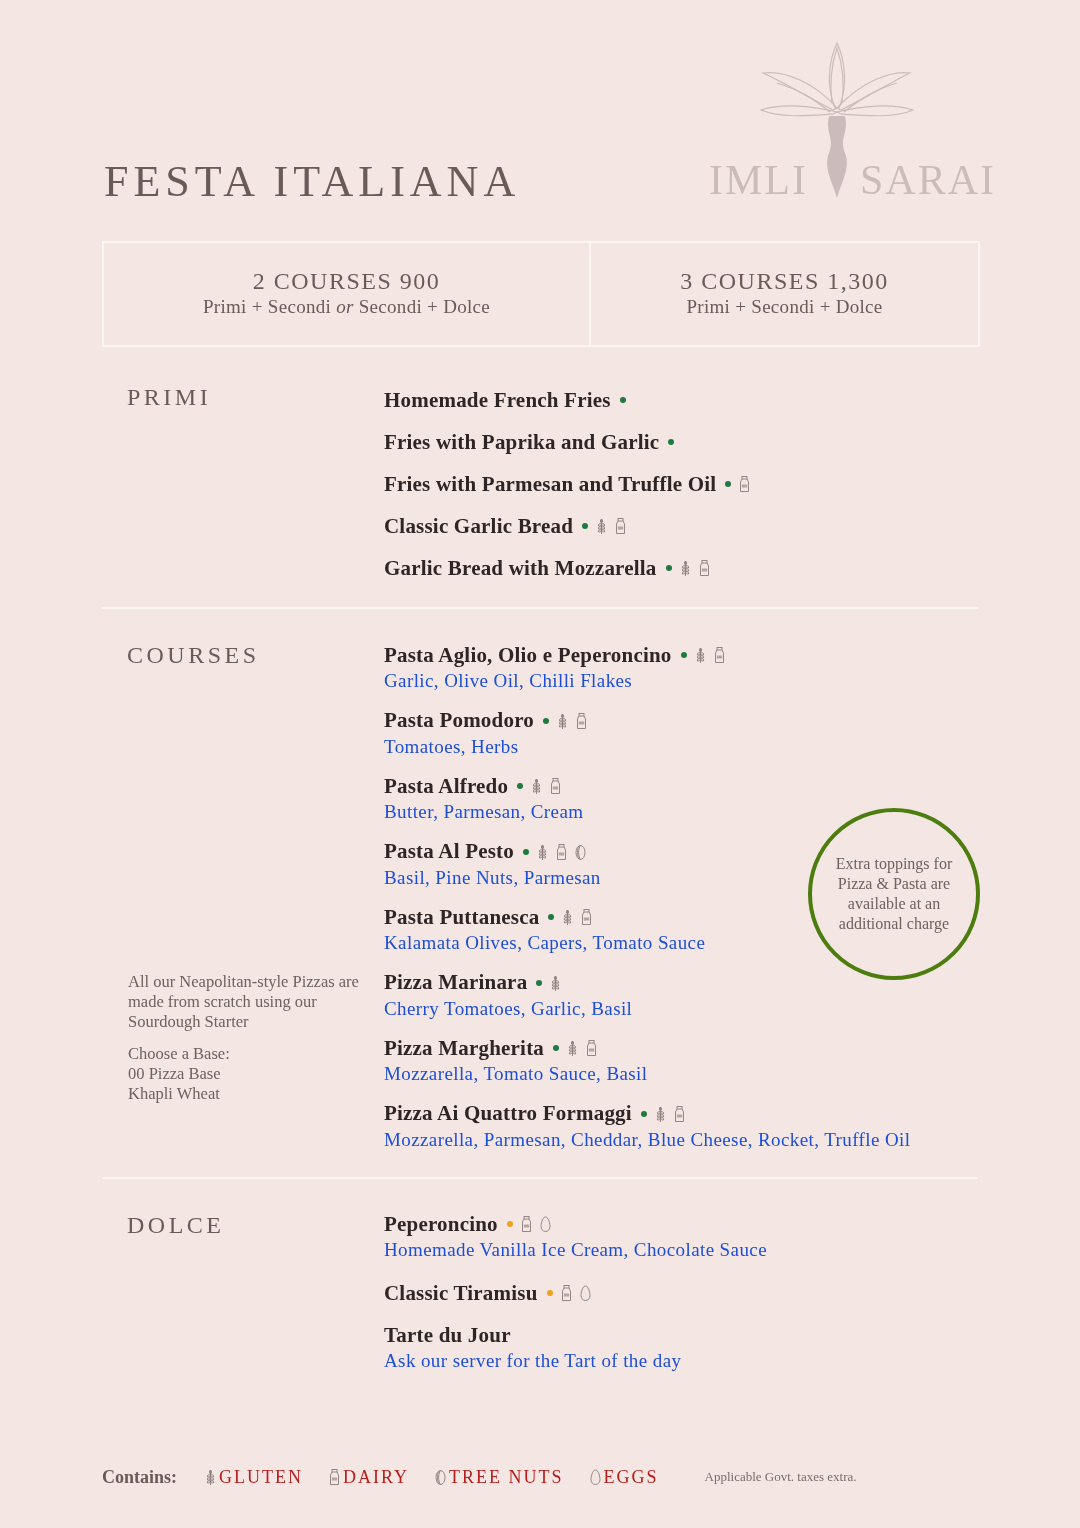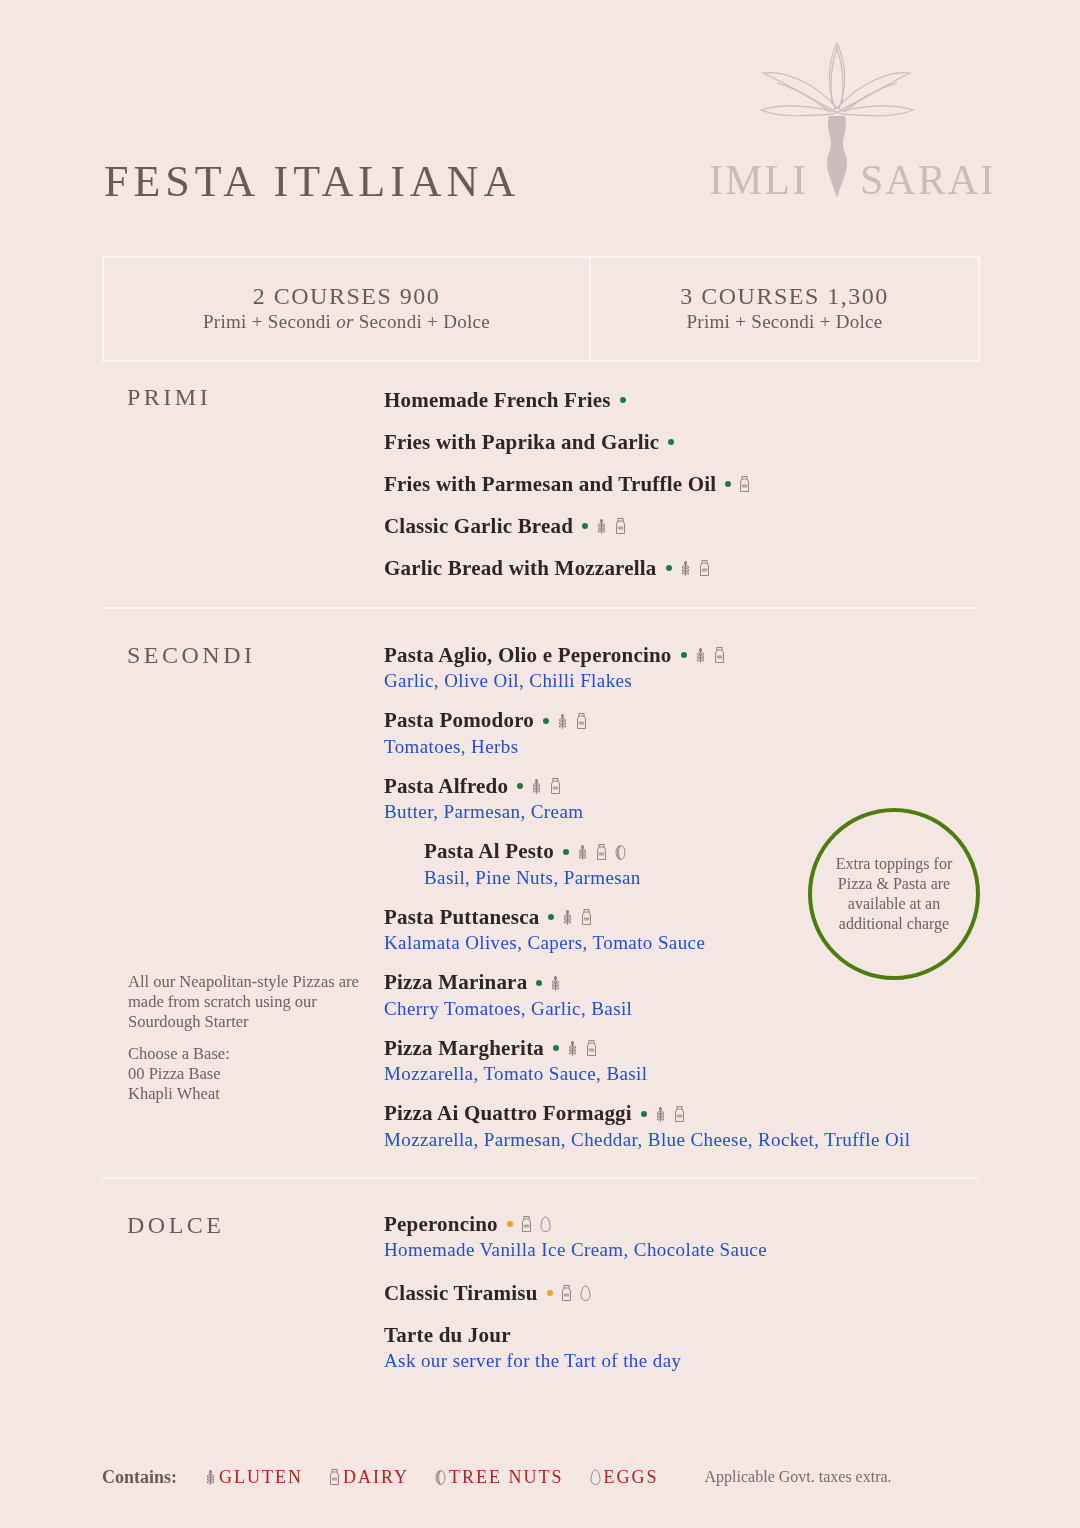--- a/index.html
+++ b/index.html
@@ -5,21 +5,21 @@
   * { box-sizing: border-box; margin: 0; padding: 0; }
   html, body { width: 1080px; height: 1528px; background: #f4e6e3; overflow: hidden; }
   body { position: relative; font-family: "Liberation Serif", "DejaVu Serif", serif; color: #2e2626; }
 
   .title { position: absolute; left: 104px; top: 156px; font-size: 44px; letter-spacing: 5px; color: #6a5a5a; font-weight: normal; }
 
   .logo { position: absolute; left: 705px; top: 38px; width: 280px; height: 170px; }
   .logo-text-left { position: absolute; left: 4px; top: 118px; font-size: 42px; color: #cbbcbb; letter-spacing: 2px; }
   .logo-text-right { position: absolute; left: 155px; top: 118px; font-size: 42px; color: #cbbcbb; letter-spacing: 2px; }
 
-  .courses { position: absolute; left: 102px; top: 256px; width: 878px; height: 106px; border: 2px solid #fbf5f4; display: flex; }
+  .courses { position: absolute; left: 102px; top: 241px; width: 878px; height: 106px; border: 2px solid #fbf5f4; display: flex; }
   .course { flex: 1; text-align: center; padding-top: 24px; color: #6a5a5a; }
   .course.left { flex: 0 0 487px; border-right: 2px solid #fbf5f4; }
   .course-head { font-size: 24px; letter-spacing: 1.5px; line-height: 28px; }
   .course-sub { font-size: 19px; line-height: 24px; letter-spacing: 0.3px; }
   .course-sub i { font-style: italic; }
 
   .section-label { position: absolute; left: 127px; font-size: 24px; letter-spacing: 3.5px; color: #6a5a5a; }
   .divider { position: absolute; left: 102px; width: 876px; height: 2px; background: #fbf5f4; }
 
   .items { position: absolute; left: 384px; }
@@ -36,21 +36,21 @@
   .note-left { position: absolute; left: 128px; top: 972px; font-size: 16.5px; line-height: 20px; color: #6d6262; width: 240px; }
   .note-left p + p { margin-top: 12px; }
 
   .circle { position: absolute; left: 808px; top: 808px; width: 172px; height: 172px; border: 4px solid #4d7c0f; border-radius: 50%; display: flex; align-items: center; justify-content: center; text-align: center; }
   .circle span { font-size: 16px; line-height: 20px; color: #6d6262; width: 140px; }
 
   .footer { position: absolute; left: 102px; top: 1464px; display: flex; align-items: center; height: 26px; }
   .footer-contains { font-size: 18px; font-weight: bold; color: #6a5a5a; margin-right: 28px; }
   .legend { display: flex; align-items: center; margin-right: 26px; }
   .legend-label { font-size: 18px; letter-spacing: 2px; color: #b91c1c; margin-left: 3px; }
-  .footer-tax { font-size: 16px; color: #7a6c6c; margin-left: 20px; }
+  .footer-tax { font-size: 13px; color: #7a6c6c; margin-left: 20px; }
 </style>
 </head>
 <body>
 
 <h1 class="title">FESTA ITALIANA</h1>
 
 <div class="logo">
   <svg width="280" height="170" viewBox="0 0 280 170" style="position:absolute;left:0;top:0;">
     <g fill="none" stroke="#cbbcbb" stroke-width="1.2">
       <path d="M130 70 C120 45,125 20,132 5 C139 20,144 45,134 70 Z"></path>
@@ -163,21 +163,21 @@
               <rect x="2.8" y="9.5" width="5.4" height="3" fill="#8a7c7c" stroke="none" opacity="0.6"></rect>
             </g>
           </svg>
         </span>
       </div>
     </div>
   </div>
 
 <div class="divider" style="top:607px;"></div>
 
-<div class="section-label" style="top:642px;">SECONDI</div>
+<div class="section-label" style="top:642px;">COURSES</div>
 <div class="items" id="items-1" style="top:641px;">
     <div class="item" style="height: 65.5px;">
       <div class="item-name-row">
         <span class="item-name">Pasta Aglio, Olio e Peperoncino</span>
         <span class="dot veg"></span>
         <span class="allergen">
           <svg viewBox="0 0 11 18">
             <g fill="none" stroke="#8a7c7c" stroke-width="0.9">
               <line x1="5.5" y1="2" x2="5.5" y2="17"></line>
               <path d="M5.5 2 C4 3,4 5,5.5 6 C7 5,7 3,5.5 2Z"></path>
@@ -255,21 +255,21 @@
             <g fill="none" stroke="#8a7c7c" stroke-width="0.9">
               <rect x="3" y="1.5" width="5" height="2.5"></rect>
               <path d="M3 4 L1.5 7 L1.5 16.5 L9.5 16.5 L9.5 7 L8 4"></path>
               <rect x="2.8" y="9.5" width="5.4" height="3" fill="#8a7c7c" stroke="none" opacity="0.6"></rect>
             </g>
           </svg>
         </span>
       </div>
       <div class="item-desc">Butter, Parmesan, Cream</div>
     </div>
-    <div class="item" style="height: 65.5px; margin-left: 40px;">
+    <div class="item" style="height: 65.5px;">
       <div class="item-name-row">
         <span class="item-name">Pasta Al Pesto</span>
         <span class="dot veg"></span>
         <span class="allergen">
           <svg viewBox="0 0 11 18">
             <g fill="none" stroke="#8a7c7c" stroke-width="0.9">
               <line x1="5.5" y1="2" x2="5.5" y2="17"></line>
               <path d="M5.5 2 C4 3,4 5,5.5 6 C7 5,7 3,5.5 2Z"></path>
               <path d="M5.5 7 C3 6,2 7.5,2.5 9 C4 9,5.5 8.5,5.5 7Z"></path>
               <path d="M5.5 7 C8 6,9 7.5,8.5 9 C7 9,5.5 8.5,5.5 7Z"></path>

